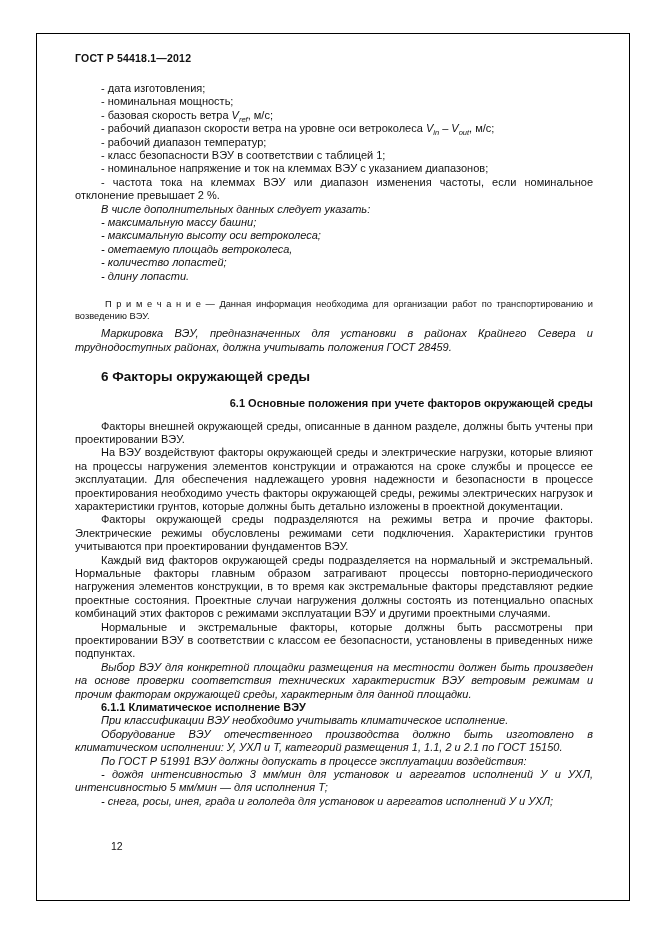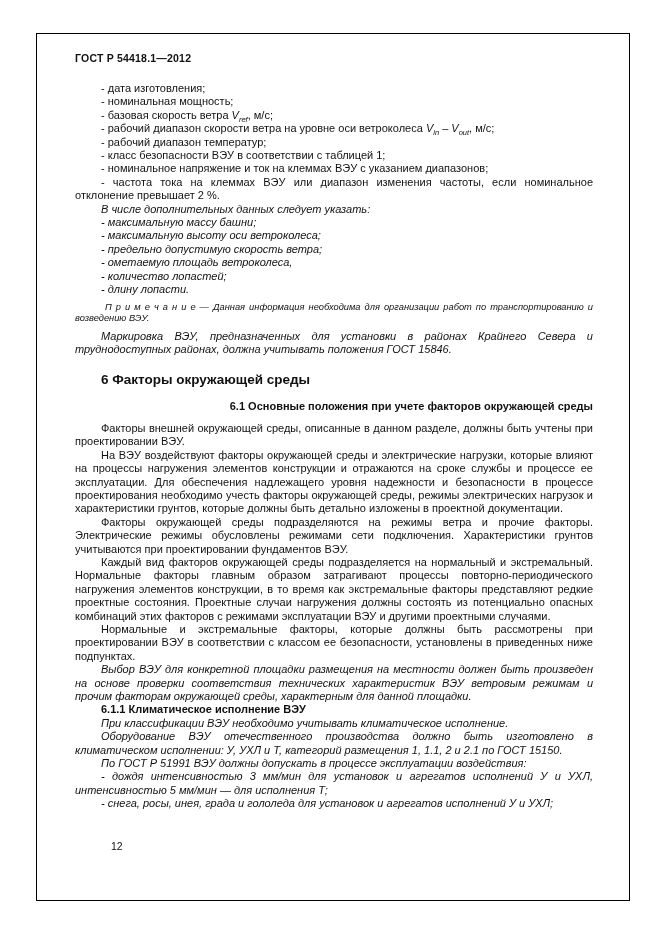--- a/index.html
+++ b/index.html
@@ -22,22 +22,22 @@
   }
   .doc-body { width:518px; }
   p.para {
     margin:0; padding:0;
     font-size:11px; line-height:13.4px;
     text-align:justify;
     text-indent:26px;
   }
   p.body-italic { font-style:italic; }
   p.note {
-    font-size:9.3px; line-height:11.6px; font-style:italic;
-    margin:5px 0 5px 0; text-indent:30px;
+    font-size:9.3px; line-height:11.6px; 
+    margin:16px 0 5px 0; text-indent:30px;
   }
   p.after-note { margin-bottom:4px; }
   p.heading {
     font-size:13.5px; font-weight:bold; line-height:15px;
     margin:15px 0 13px 0; text-align:left;
   }
   p.subheading {
     font-size:11px; font-weight:bold; line-height:13.4px;
     margin:0 0 9px 0; text-align:right;
   }
@@ -60,26 +60,25 @@
         <p class="para body">- номинальная мощность;</p>
         <p class="para body">- базовая скорость ветра <i>V</i><sub class="it">ref</sub>, м/с;</p>
         <p class="para body">- рабочий диапазон скорости ветра на уровне оси ветроколеса <i>V</i><sub class="it">in</sub> – <i>V</i><sub class="it">out</sub>, м/с;</p>
         <p class="para body">- рабочий диапазон температур;</p>
         <p class="para body">- класс безопасности ВЭУ в соответствии с таблицей 1;</p>
         <p class="para body">- номинальное напряжение и ток на клеммах ВЭУ с указанием диапазонов;</p>
         <p class="para body">- частота тока на клеммах ВЭУ или диапазон изменения частоты, если номинальное отклонение превышает 2 %.</p>
         <p class="para body-italic">В числе дополнительных данных следует указать:</p>
         <p class="para body-italic">- максимальную массу башни;</p>
         <p class="para body-italic">- максимальную высоту оси ветроколеса;</p>
-        <p class="para body-italic">- предельно допустимую скорость ветра;</p>
         <p class="para body-italic">- ометаемую площадь ветроколеса,</p>
         <p class="para body-italic">- количество лопастей;</p>
         <p class="para body-italic">- длину лопасти.</p>
         <p class="para note">П р и м е ч а н и е  — Данная информация необходима для организации работ по транспортированию и возведению ВЭУ.</p>
-        <p class="para body-italic after-note">Маркировка ВЭУ, предназначенных для установки в районах Крайнего Севера и труднодоступных районах, должна учитывать положения ГОСТ 15846.</p>
+        <p class="para body-italic after-note">Маркировка ВЭУ, предназначенных для установки в районах Крайнего Севера и труднодоступных районах, должна учитывать положения ГОСТ 28459.</p>
         <p class="para heading">6 Факторы окружающей среды</p>
         <p class="para subheading">6.1 Основные положения при учете факторов окружающей среды</p>
         <p class="para body">Факторы внешней окружающей среды, описанные в данном разделе, должны быть учтены при проектировании ВЭУ.</p>
         <p class="para body">На ВЭУ воздействуют факторы окружающей среды и электрические нагрузки, которые влияют на процессы нагружения элементов конструкции и отражаются на сроке службы и процессе ее эксплуатации. Для обеспечения надлежащего уровня надежности и безопасности в процессе проектирования необходимо учесть факторы окружающей среды, режимы электрических нагрузок и характеристики грунтов, которые должны быть детально изложены в проектной документации.</p>
         <p class="para body">Факторы окружающей среды подразделяются на режимы ветра и прочие факторы. Электрические режимы обусловлены режимами сети подключения. Характеристики грунтов учитываются при проектировании фундаментов ВЭУ.</p>
         <p class="para body">Каждый вид факторов окружающей среды подразделяется на нормальный и экстремальный. Нормальные факторы главным образом затрагивают процессы повторно-периодического нагружения элементов конструкции, в то время как экстремальные факторы представляют редкие проектные состояния. Проектные случаи нагружения должны состоять из потенциально опасных комбинаций этих факторов с режимами эксплуатации ВЭУ и другими проектными случаями.</p>
         <p class="para body">Нормальные и экстремальные факторы, которые должны быть рассмотрены при проектировании ВЭУ в соответствии с классом ее безопасности, установлены в приведенных ниже подпунктах.</p>
         <p class="para body-italic">Выбор ВЭУ для конкретной площадки размещения на местности должен быть произведен на основе проверки соответствия технических характеристик ВЭУ ветровым режимам и прочим факторам окружающей среды, характерным для данной площадки.</p>
         <p class="para heading3">6.1.1 Климатическое исполнение ВЭУ</p>
         <p class="para body-italic">При классификации ВЭУ необходимо учитывать климатическое исполнение.</p>

